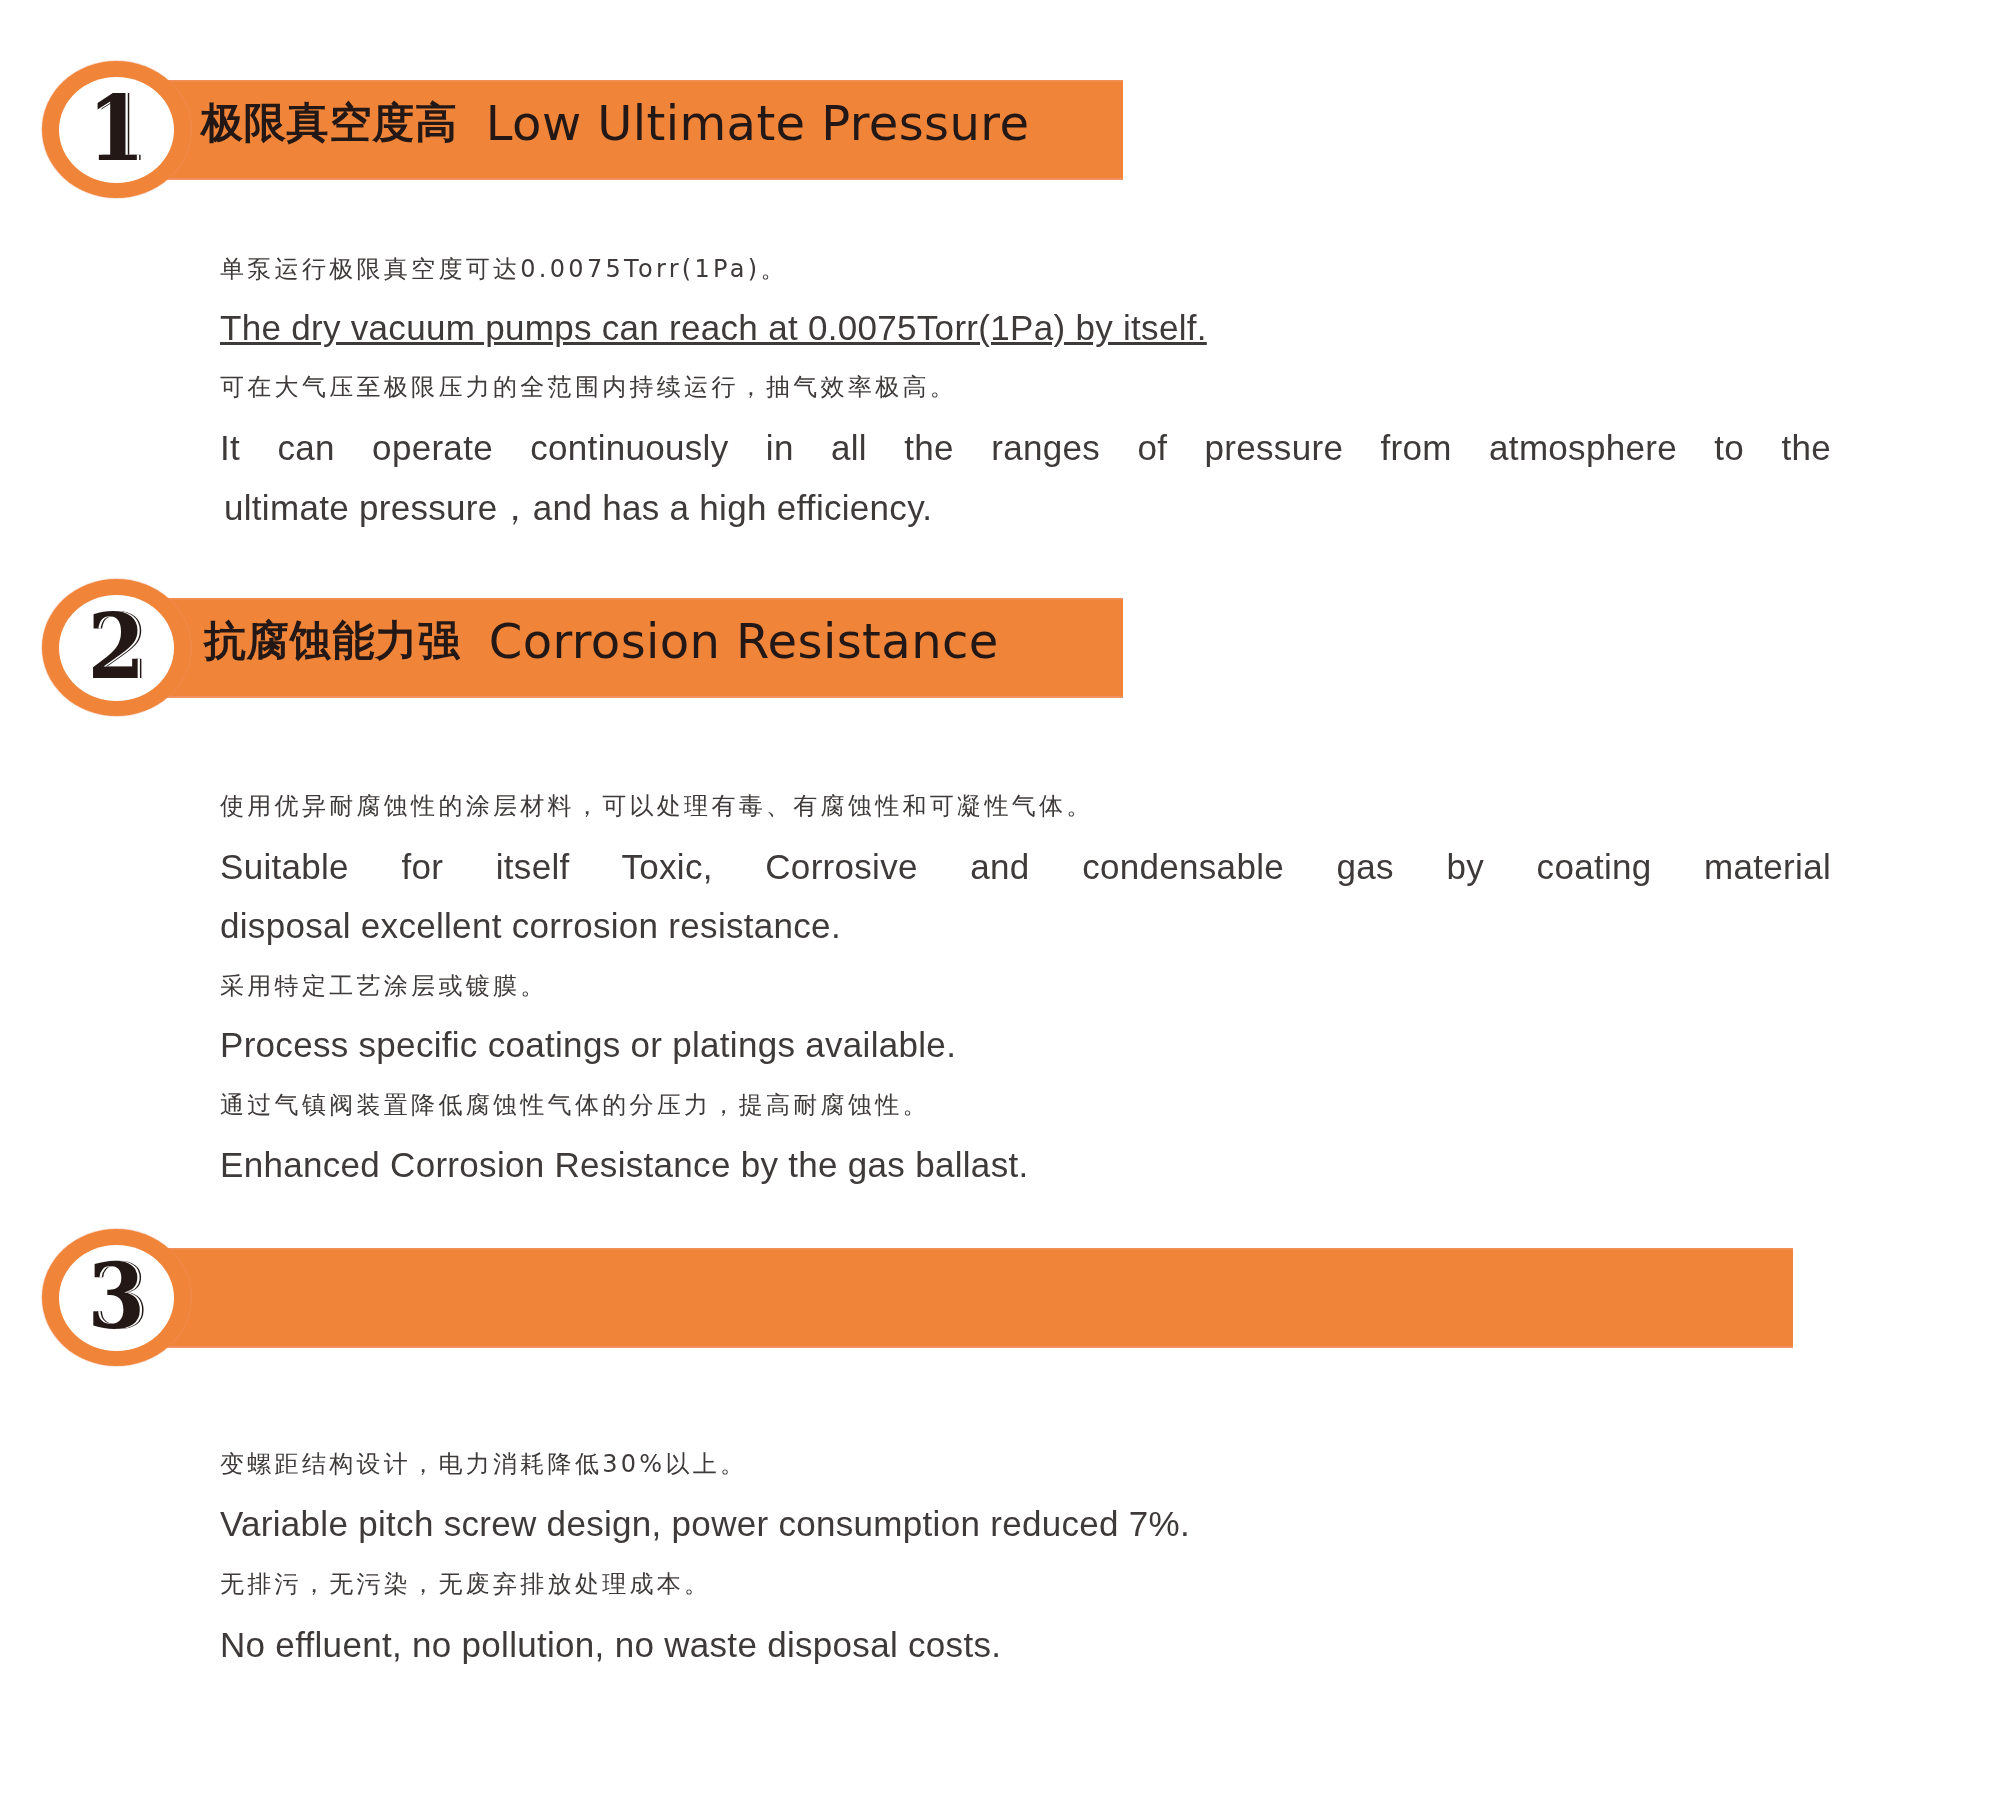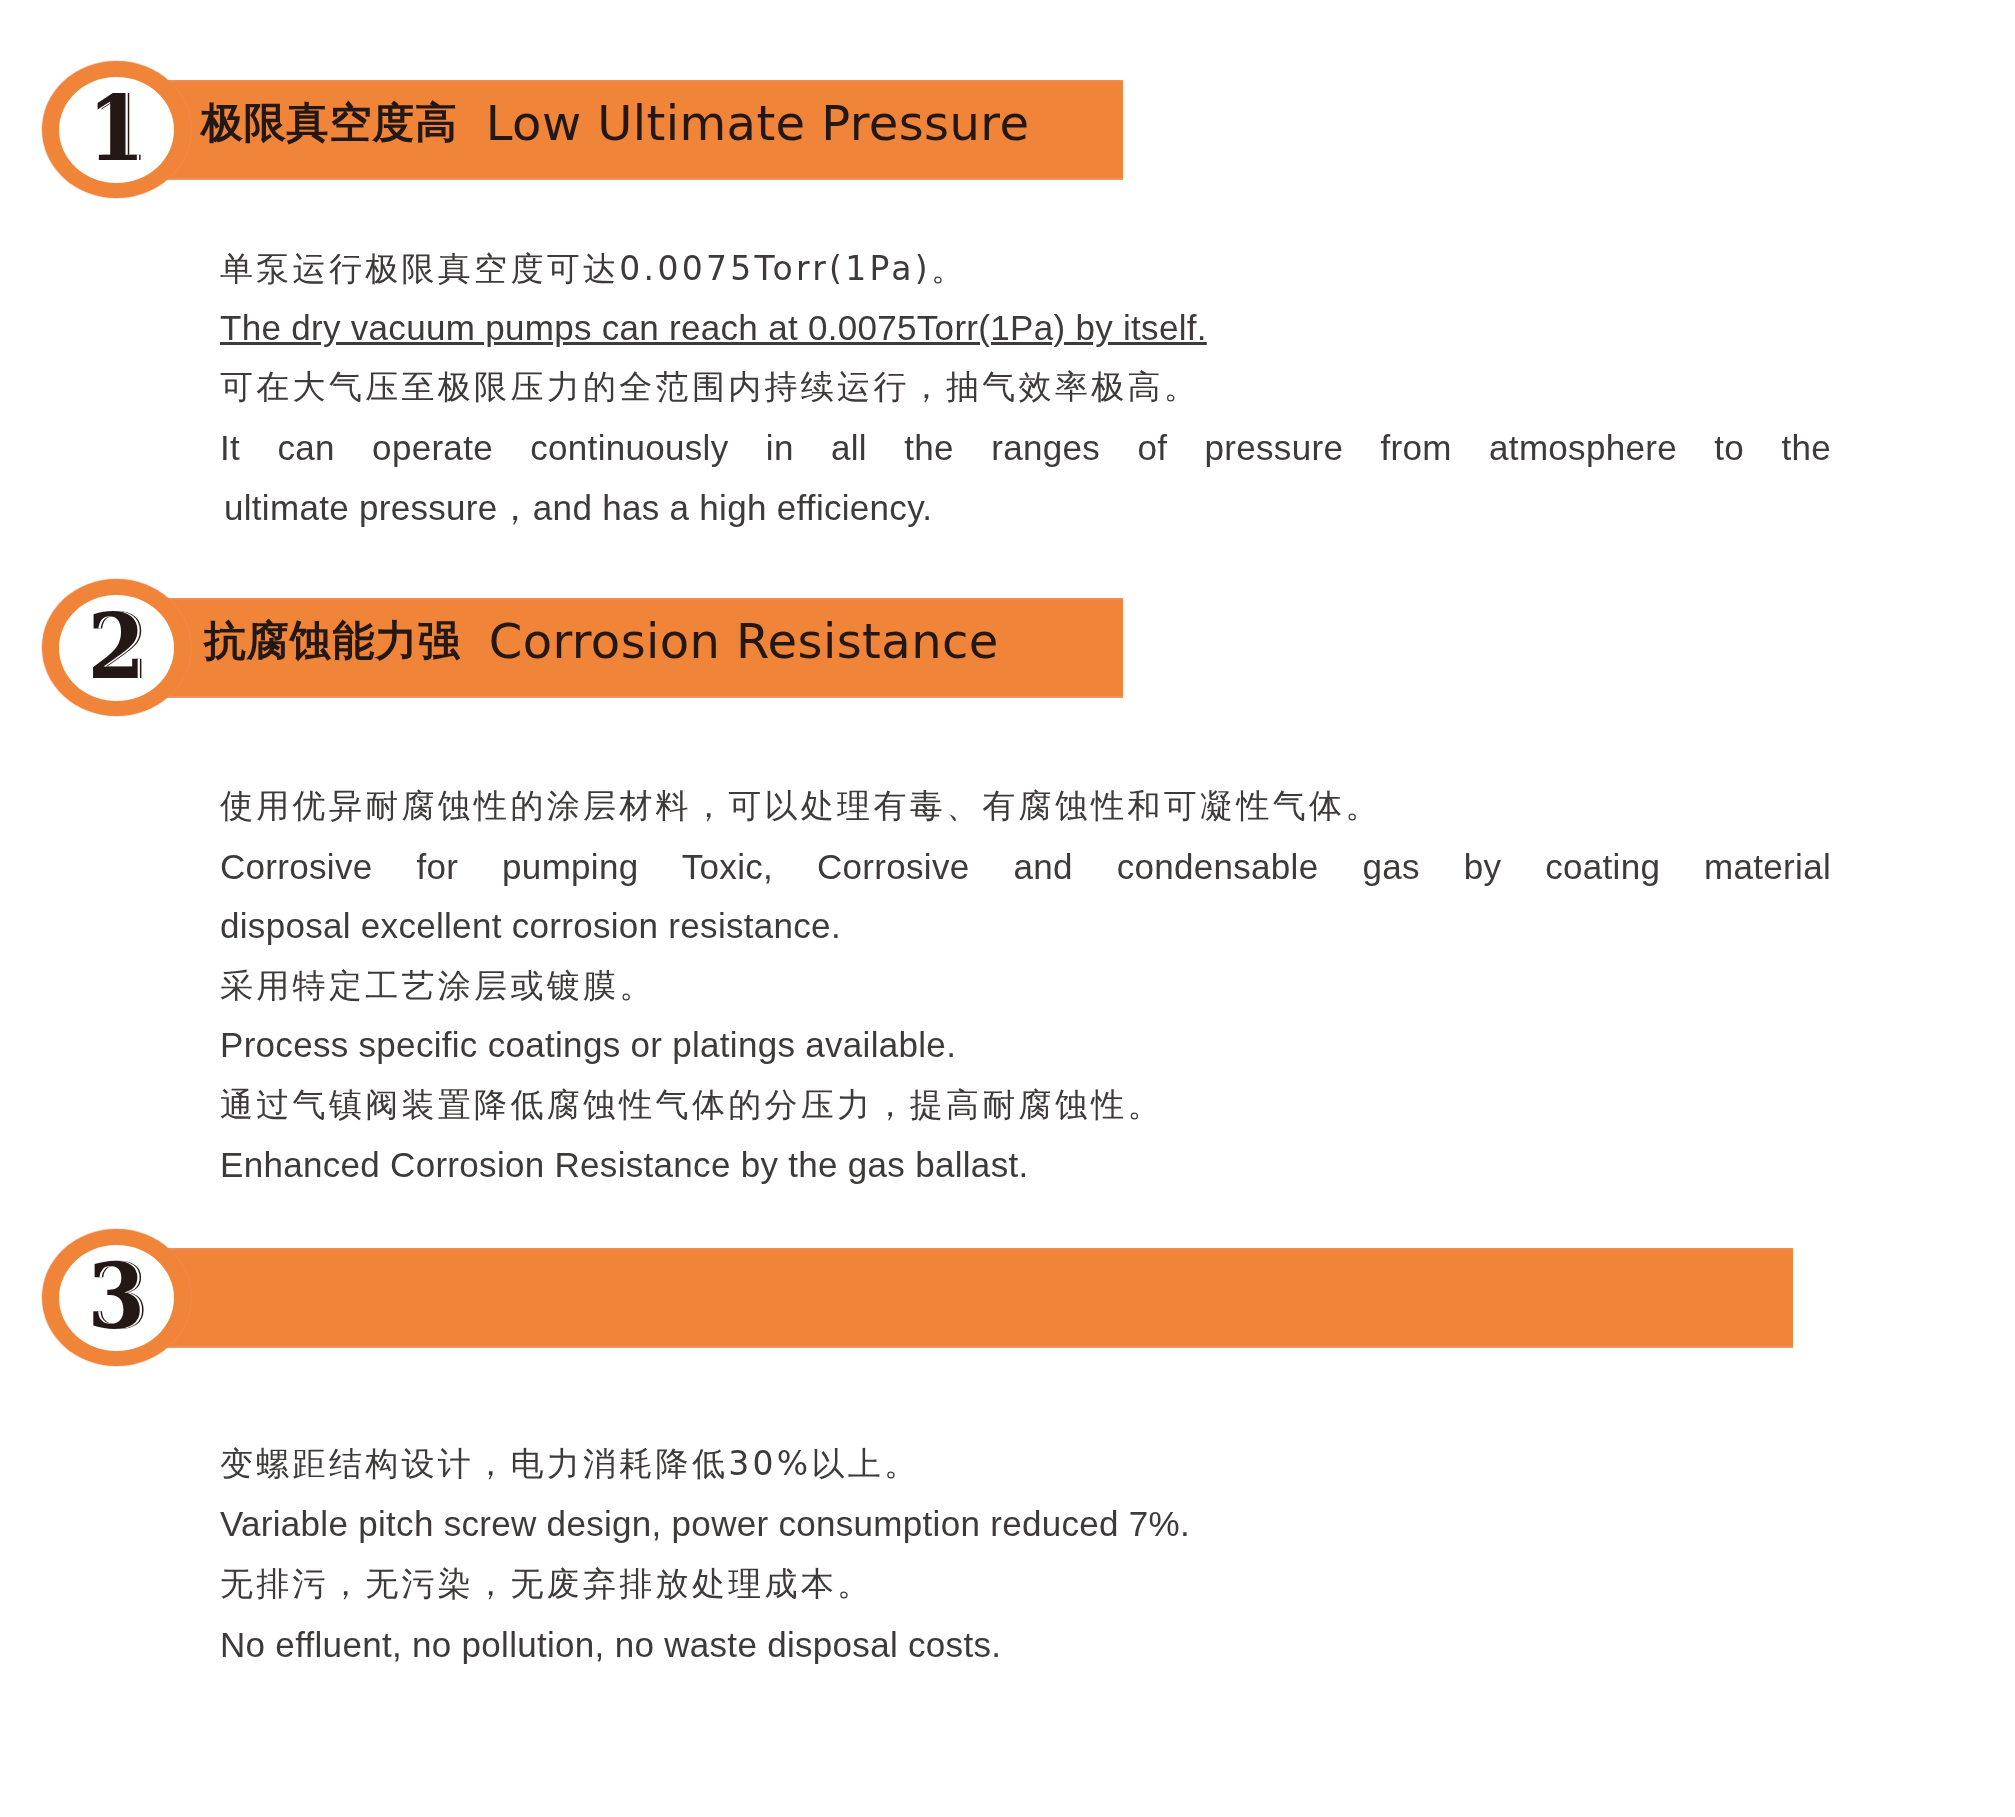--- a/index.html
+++ b/index.html
@@ -41,21 +41,21 @@
     font-family: "DejaVu Sans", "Liberation Sans", sans-serif;
     font-size: 48px; letter-spacing: 0.4px; margin-left: 28px;
   }
 
   .line {
     position: absolute; left: 220px; height: 60px; line-height: 60px;
     white-space: nowrap; color: #3E3A39;
     font-family: "Liberation Sans", "DejaVu Sans", sans-serif;
     font-size: 35px;
   }
-  .line.cn { letter-spacing: 3.3px; font-size: 33px; font-family: "DejaVu Sans", "Liberation Sans", sans-serif; }
+  .line.cn { letter-spacing: 3.3px; font-size: 24px; font-family: "DejaVu Sans", "Liberation Sans", sans-serif; }
   .line.en { letter-spacing: 0.3px; }
   .line.justify { width: 1611px; text-align: justify; text-align-last: justify; }
 </style>
 </head>
 <body>
 
 <div class="canvas">
 
   <div class="section-header" style="top:61px;">
     <div class="bar" style="width:973px;"></div>
@@ -83,21 +83,21 @@
         <span class="badge-num">2</span>
       </div>
     </div>
     <div class="header-title" style="left:204px;">
       <span class="header-cn">抗腐蚀能力强</span>
       <span class="header-en">Corrosion Resistance</span>
     </div>
   </div>
 
   <div class="line cn" style="top:776px;">使用优异耐腐蚀性的涂层材料，可以处理有毒、有腐蚀性和可凝性气体。</div>
-  <div class="line en justify" style="top:837px;">Corrosive for pumping Toxic, Corrosive and condensable gas by coating material</div>
+  <div class="line en justify" style="top:837px;">Suitable for itself Toxic, Corrosive and condensable gas by coating material</div>
   <div class="line en" style="top:896px;">disposal excellent corrosion resistance.</div>
   <div class="line cn" style="top:956px;">采用特定工艺涂层或镀膜。</div>
   <div class="line en" style="top:1015px;">Process specific coatings or platings available.</div>
   <div class="line cn" style="top:1075px;">通过气镇阀装置降低腐蚀性气体的分压力，提高耐腐蚀性。</div>
   <div class="line en" style="top:1135px;">Enhanced Corrosion Resistance by the gas ballast.</div>
 
   <div class="section-header" style="top:1229px;">
     <div class="bar" style="width:1643px;"></div>
     <div class="badge">
       <div class="badge-inner">

